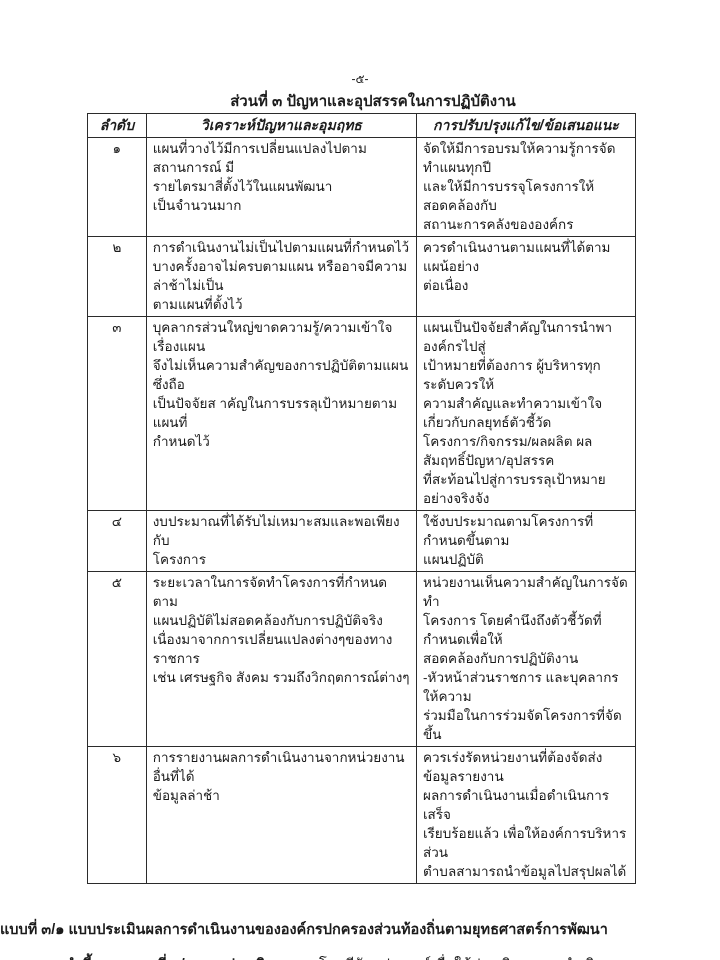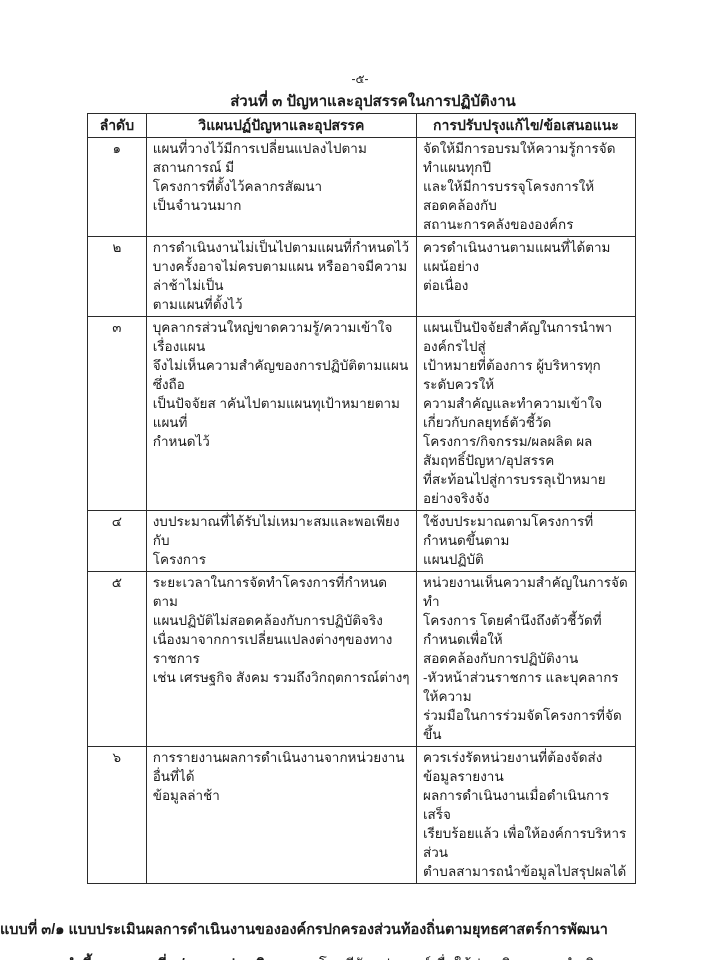--- a/index.html
+++ b/index.html
@@ -45,20 +45,21 @@
     padding: 1px 6px 2px 6px;
     line-height: 19px;
     white-space: pre-wrap;
     word-wrap: break-word;
   }
   table.problems th {
     font-size: 14px;
     font-weight: bold;
     text-align: center;
     padding: 2px 4px;
+    font-style: italic;
   }
   .col-no   { width: 55px; }
   .col-prob { width: 253px; }
   .col-sol  { width: 205px; }
   td.no-cell { text-align: center; }
   .form-title {
     text-align: left;
     font-size: 14.5px;
     font-weight: bold;
     margin-top: 36px;
@@ -83,47 +84,47 @@
 
   <table class="problems">
     <colgroup>
       <col class="col-no">
         <col class="col-prob">
         <col class="col-sol">
     </colgroup>
     <thead>
       <tr>
         <th>ลำดับ</th>
-        <th>วิแผนปฏ์ปัญหาและอุปสรรค</th>
+        <th>วิเคราะห์ปัญหาและอุมฤทธ</th>
         <th>การปรับปรุงแก้ไข/ข้อเสนอแนะ</th>
       </tr>
     </thead>
     <tbody>
       <tr>
         <td class="no-cell">๑</td>
         <td>แผนที่วางไว้มีการเปลี่ยนแปลงไปตามสถานการณ์ มี
-โครงการที่ตั้งไว้คลากรสัฒนา
+รายไตรมาสี่ตั้งไว้ในแผนพัฒนา
 เป็นจำนวนมาก</td>
         <td>จัดให้มีการอบรมให้ความรู้การจัดทำแผนทุกปี
 และให้มีการบรรจุโครงการให้สอดคล้องกับ
 สถานะการคลังขององค์กร</td>
       </tr>
       <tr>
         <td class="no-cell">๒</td>
         <td>การดำเนินงานไม่เป็นไปตามแผนที่กำหนดไว้
 บางครั้งอาจไม่ครบตามแผน หรืออาจมีความล่าช้าไม่เป็น
 ตามแผนที่ตั้งไว้</td>
         <td>ควรดำเนินงานตามแผนที่ได้ตามแผน้อย่าง
 ต่อเนื่อง</td>
       </tr>
       <tr>
         <td class="no-cell">๓</td>
         <td>บุคลากรส่วนใหญ่ขาดความรู้/ความเข้าใจเรื่องแผน
 จึงไม่เห็นความสำคัญของการปฏิบัติตามแผน ซึ่งถือ
-เป็นปัจจัยส าคันไปตามแผนทุเป้าหมายตามแผนที่
+เป็นปัจจัยส าคัญในการบรรลุเป้าหมายตามแผนที่
 กำหนดไว้</td>
         <td>แผนเป็นปัจจัยสำคัญในการนำพาองค์กรไปสู่
 เป้าหมายที่ต้องการ ผู้บริหารทุกระดับควรให้
 ความสำคัญและทำความเข้าใจเกี่ยวกับกลยุทธ์ตัวชี้วัด
 โครงการ/กิจกรรม/ผลผลิต ผลสัมฤทธิ์ปัญหา/อุปสรรค
 ที่สะท้อนไปสู่การบรรลุเป้าหมายอย่างจริงจัง</td>
       </tr>
       <tr>
         <td class="no-cell">๔</td>
         <td>งบประมาณที่ได้รับไม่เหมาะสมและพอเพียงกับ

